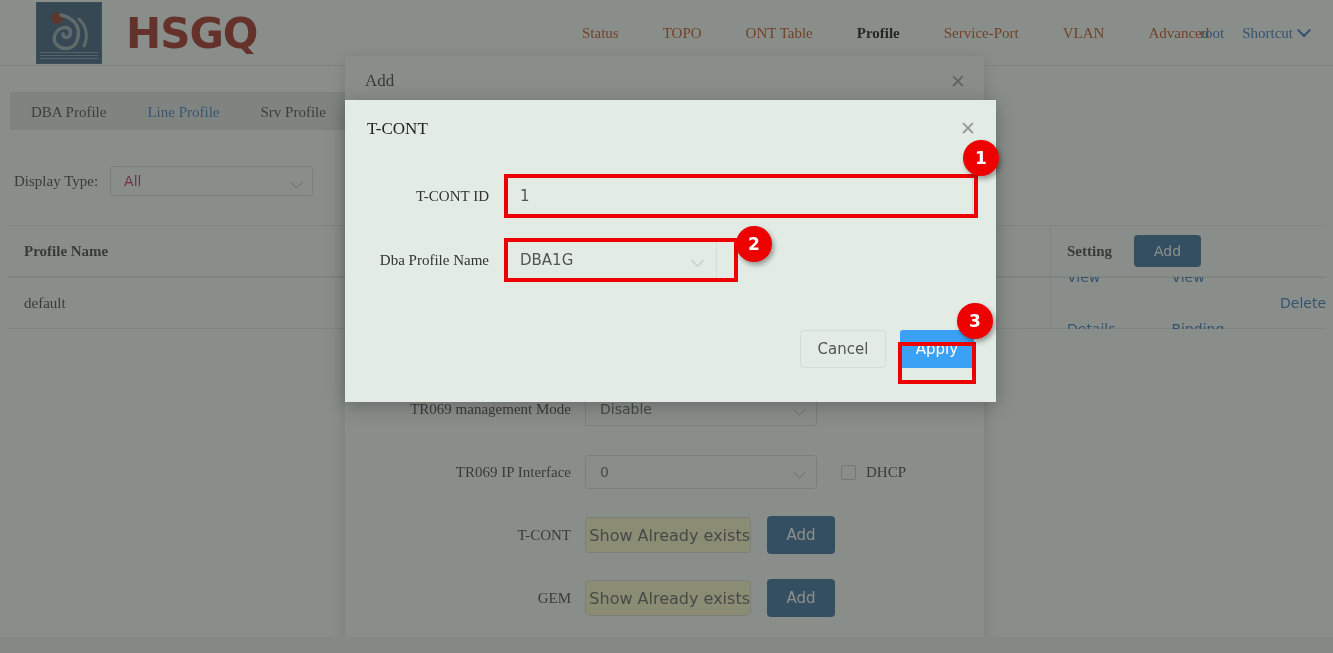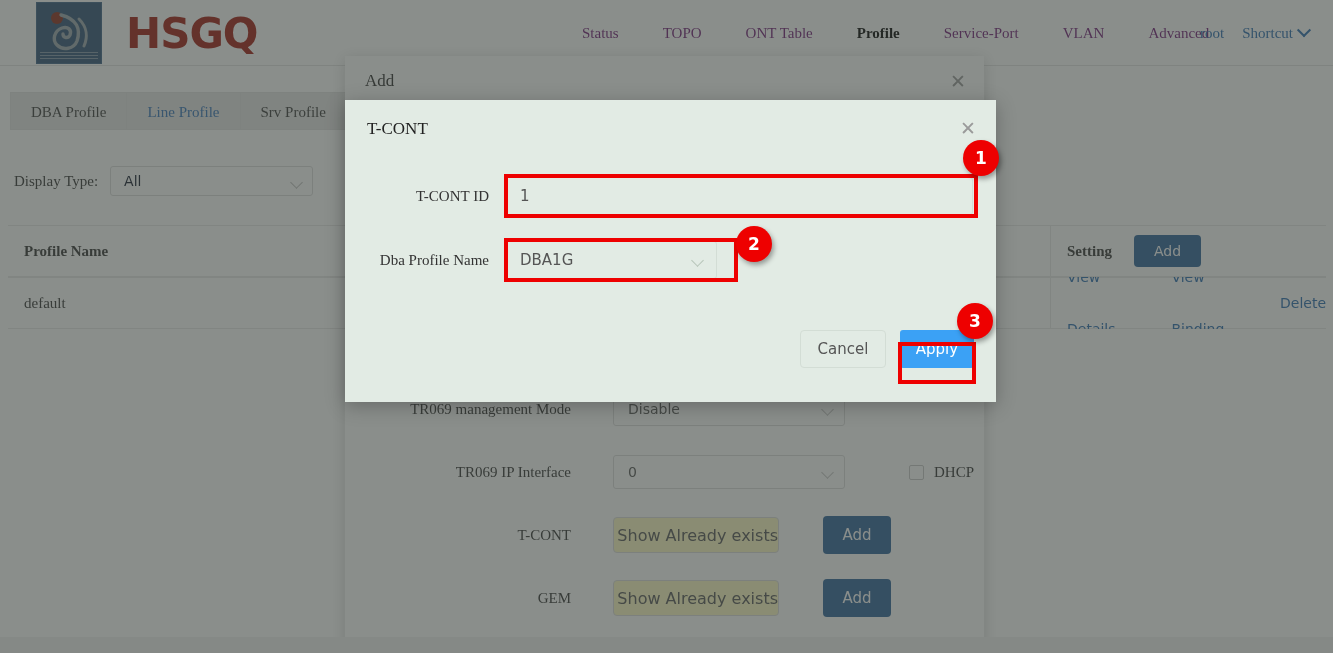--- a/index.html
+++ b/index.html
@@ -82,21 +82,21 @@
     position: absolute;
     left: 560px; top: 0;
     height: 66px;
     display: flex;
     align-items: center;
     gap: 0px;
   }
   .nav-item {
     padding: 0 22px;
     font-size: 15px;
-    color: #701a75;
+    color: #c2410c;
     line-height: 66px;
     cursor: pointer;
     white-space: nowrap;
   }
   .nav-item.active { font-weight: bold; color: #000; }
   .nav-right {
     position: absolute;
     right: 10px; top: 0;
     height: 66px;
     display: flex; align-items: center;
@@ -152,21 +152,21 @@
     font-size: 15px; color: #333;
     margin-right: 12px;
   }
   .select-box {
     position: relative;
     width: 203px; height: 30px;
     border: 1px solid #dcdcdc;
     background: #fff;
     border-radius: 3px;
     font-size: 14px;
-    color: #0f172a;
+    color: #be185d;
     font-family: "DejaVu Sans", sans-serif;
     line-height: 28px;
     padding-left: 13px;
   }
   .select-box .caret {
     position: absolute;
     right: 11px; top: 11px;
     width: 9px; height: 9px;
     border-right: 1px solid #c0c0c0;
     border-bottom: 1px solid #c0c0c0;
@@ -240,21 +240,20 @@
     cursor: pointer;
     font-family: "DejaVu Sans", sans-serif;
     line-height: 1;
   }
   .add-x { right: 18px; top: 16px; }
 
   .form-row {
     position: absolute;
     display: flex;
     align-items: center;
-    gap: 28px;
   }
   .f-label {
     width: 240px;
     text-align: right;
     padding-right: 14px;
     font-size: 15px;
     color: #333;
   }
   .f-select {
     position: relative;
@@ -271,21 +270,21 @@
   .f-select .caret {
     position: absolute;
     right: 12px; top: 12px;
     width: 9px; height: 9px;
     border-right: 1px solid #c6c6c6;
     border-bottom: 1px solid #c6c6c6;
     transform: rotate(45deg);
   }
   .chk-wrap {
     display: flex; align-items: center;
-    margin-left: 36px;
+    margin-left: 24px;
   }
   .chk {
     width: 15px; height: 15px;
     border: 1px solid #c8c8c8;
     border-radius: 2px;
     background: #fff;
     margin-right: 10px;
   }
   .chk-label { font-size: 15px; color: #333; }
   .btn-outline {

